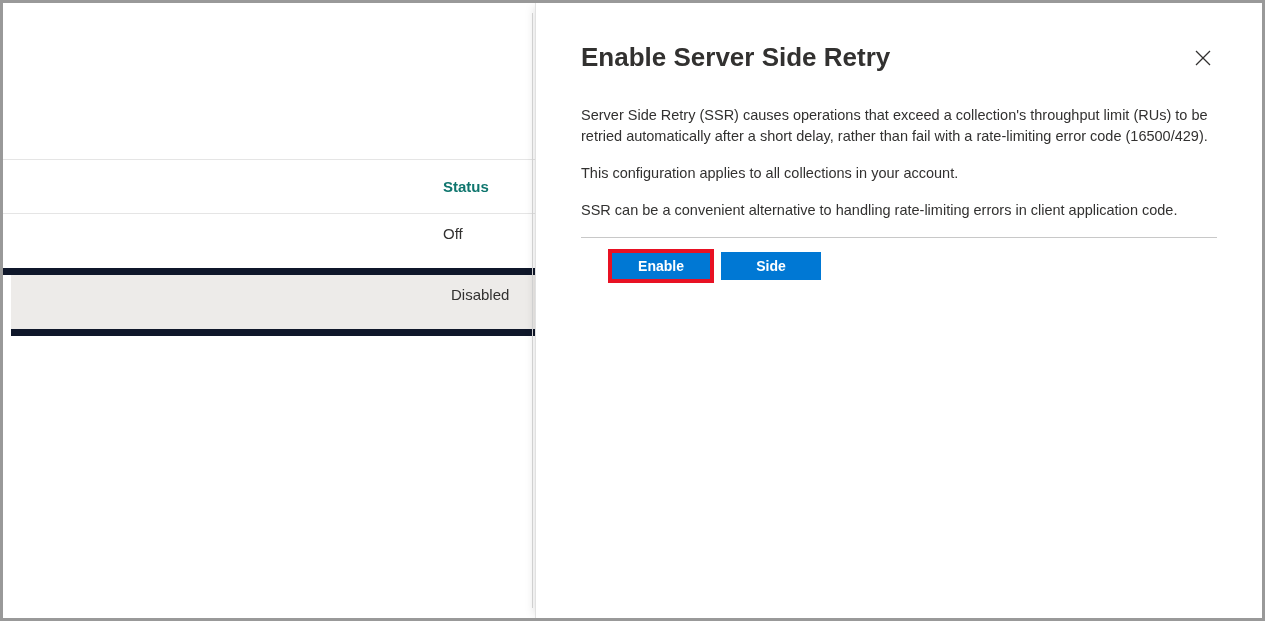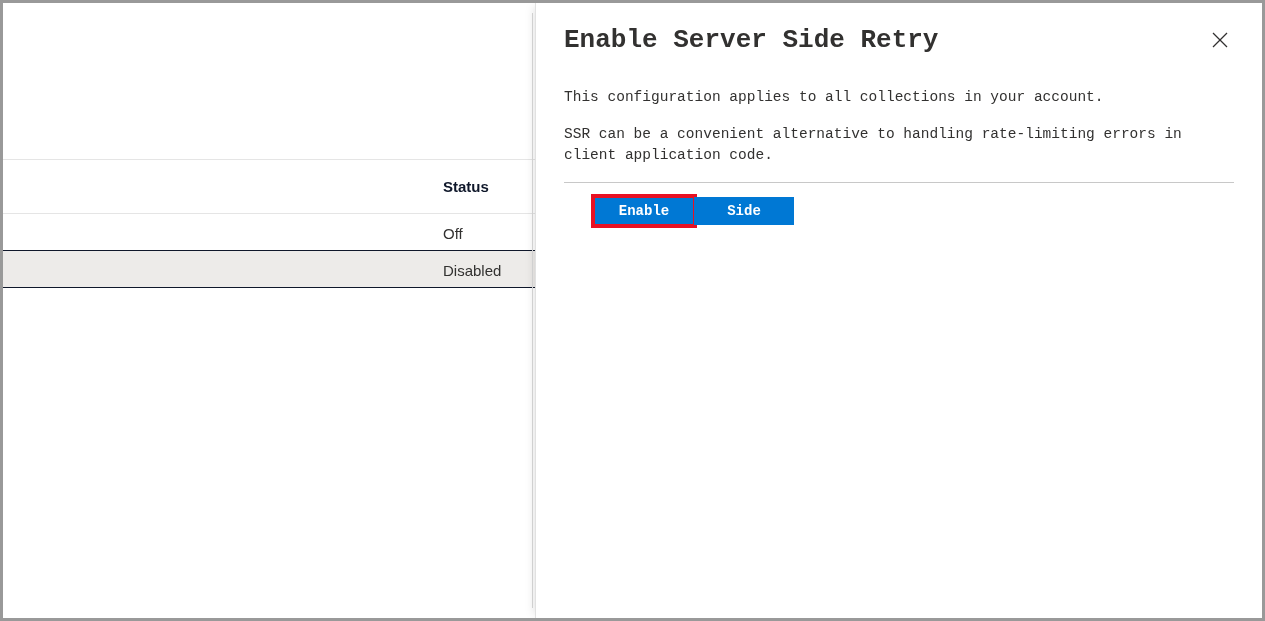--- a/index.html
+++ b/index.html
@@ -29,42 +29,42 @@
       top: 156px;
       left: 0;
       right: 0;
     }
     .table-header {
       border-top: 1px solid #e5e5e5;
       border-bottom: 1px solid #e5e5e5;
       padding: 18px 0 18px 440px;
       font-weight: 600;
       font-size: 15px;
-      color: #0f172a;
+      color: #0f766e;
     }
     .table-row {
-      border-bottom: 1px solid #0f172a;
-      padding: 11px 0 8px 440px;
+      border-bottom: 7px solid #0f172a;
+      padding: 11px 0 26px 440px;
       font-size: 15px;
       color: #323130;
     }
     .table-row.highlighted {
       background: #edebe9;
+      margin-left: 8px;
     }
     .panel {
       position: absolute;
       right: 0;
       top: 0;
       width: 727px;
       height: 100%;
       background: #ffffff;
       border-left: 1px solid #e1e1e1;
       box-shadow: -4px 0 10px -4px rgba(0,0,0,0.15);
-      padding: 0;
-      font-family: Liberation Mono, monospace;
+      padding: 17px;
     }
     .panel-divider-left {
       position: absolute;
       top: 10px;
       bottom: 10px;
       width: 1px;
       left: -4px;
       background: #d0d0d0;
     }
     .panel-header {
@@ -98,20 +98,21 @@
     .panel-body p {
       margin-bottom: 16px;
     }
     .divider {
       border: none;
       border-top: 1px solid #c8c8c8;
       margin: 2px 0 14px 0;
     }
     .button-row {
       display: flex;
+      gap: 10px;
       padding: 0 0 0 30px;
       margin-top: 10px;
     }
     .btn {
       background: #0078d4;
       color: #ffffff;
       border: none;
       font-size: 14px;
       font-weight: 600;
       padding: 6px 0;
@@ -145,20 +146,21 @@
   <div class="panel-header">
     <div class="panel-title">Enable Server Side Retry</div>
     <div class="close-btn">
       <svg viewBox="0 0 16 16" stroke="#323130" stroke-width="1.2" fill="none">
         <line x1="1" y1="1" x2="15" y2="15"></line>
         <line x1="15" y1="1" x2="1" y2="15"></line>
       </svg>
     </div>
   </div>
   <div class="panel-body">
+    <p>Server Side Retry (SSR) causes operations that exceed a collection's throughput limit (RUs) to be retried automatically after a short delay, rather than fail with a rate-limiting error code (16500/429).</p>
     <p>This configuration applies to all collections in your account.</p>
     <p>SSR can be a convenient alternative to handling rate-limiting errors in client application code.</p>
     <hr class="divider">
     <div class="button-row">
       <button class="btn btn-highlight">Enable</button>
       <button class="btn">Side</button>
     </div>
   </div>
 </div>
 

